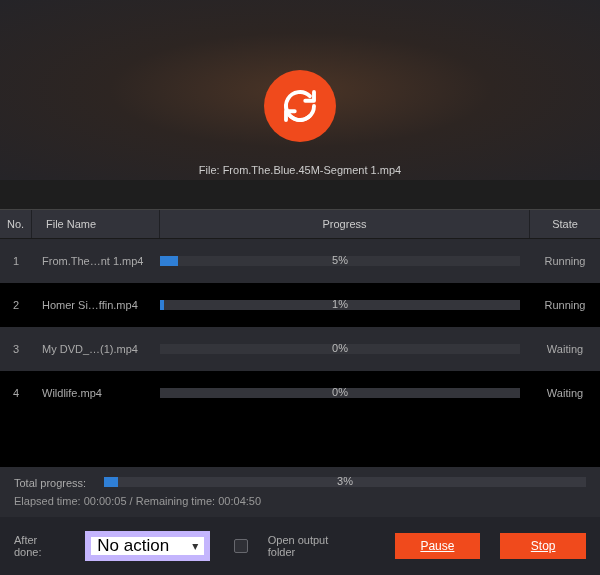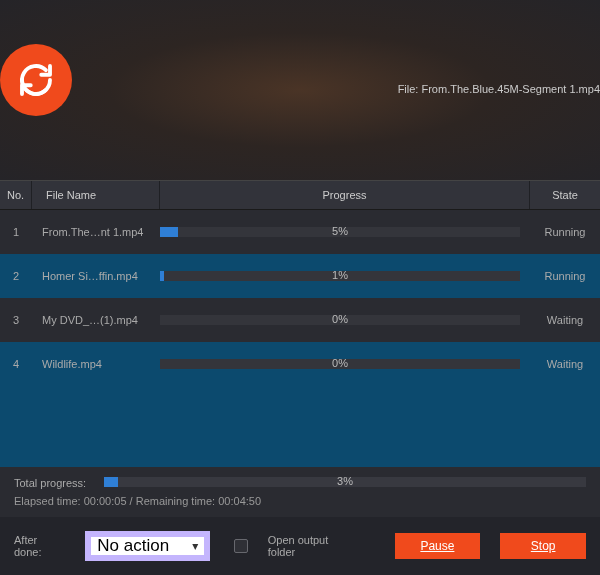--- a/index.html
+++ b/index.html
@@ -3,25 +3,25 @@
 <meta charset="utf-8">
 <style>
 * { margin: 0; padding: 0; box-sizing: border-box; }
 body { width: 600px; height: 575px; font-family: Arial, sans-serif; background: #1e1e1e; overflow: hidden; }
 .window { width: 100%; height: 100%; display: flex; flex-direction: column; }
 .titlebar { height: 30px; background: #2a2b2f; display: flex; align-items: center; padding: 0 10px; color: #aaa; font-size: 12px; }
 .titlebar-title { flex: 1; }
 .titlebar-controls { display: flex; gap: 14px; align-items: center; }
 .titlebar-btn { color: #ccc; cursor: pointer; font-size: 16px; font-weight: bold; }
 .titlebar-btn.min { font-size: 20px; position: relative; top: -4px; }
-.hero { height: 180px; background: radial-gradient(ellipse at center, #4a3426 0%, #2d2522 45%, #252428 100%); display: flex; flex-direction: row; align-items: center; justify-content: space-between; }
+.hero { height: 180px; background: radial-gradient(ellipse at center, #4a3426 0%, #2d2522 45%, #252428 100%); display: flex; flex-direction: column; align-items: center; justify-content: flex-end; }
 .spinner { width: 72px; height: 72px; border-radius: 50%; background: #f04a1c; display: flex; align-items: center; justify-content: center; margin-bottom: 20px; }
 .spinner svg { width: 42px; height: 42px; }
 .file-info { color: #ccc; font-size: 11px; text-align: center; line-height: 1.6; }
-.table { flex: 1; background: #0c4a6e; }
+.table { flex: 1; background: #000000; margin-top: 29px; }
 .thead { display: flex; height: 30px; background: #32333a; border-top: 1px solid #444; border-bottom: 1px solid #1a1a1a; }
 .th { color: #ccc; font-size: 11px; display: flex; align-items: center; border-right: 1px solid #1f2024; }
 .col-no { width: 32px; justify-content: center; }
 .col-name { width: 128px; padding-left: 14px; }
 .col-progress { flex: 1; justify-content: center; }
 .col-state { width: 70px; justify-content: center; border-right: none; }
 .tbody { }
 .trow { display: flex; height: 44px; align-items: center; }
 .trow.alt { background: #2a2b31; }
 .td { color: #aaa; font-size: 11px; display: flex; align-items: center; }

